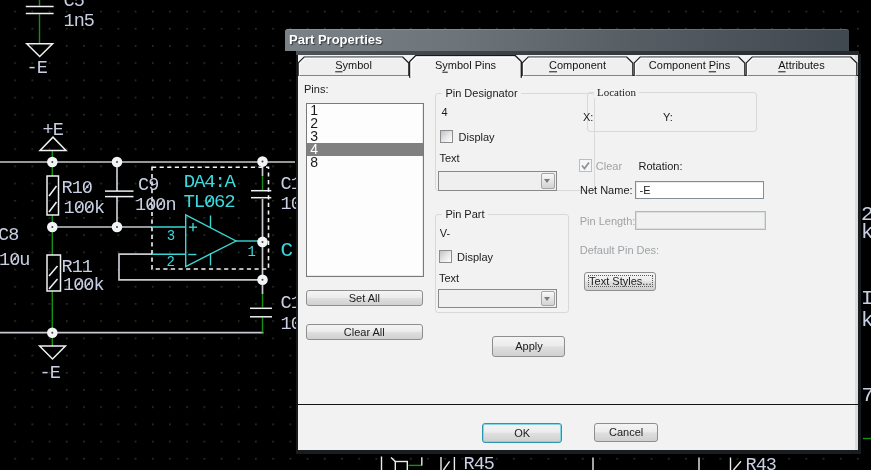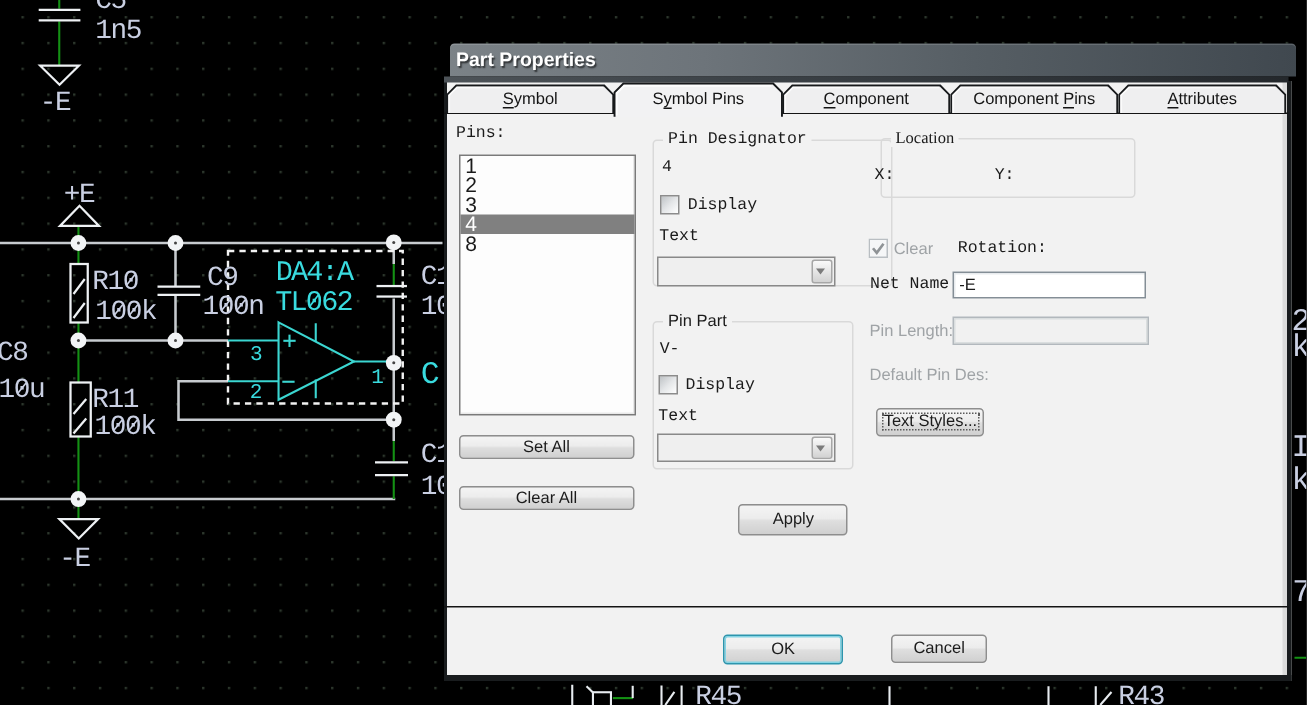--- a/index.html
+++ b/index.html
@@ -1,19 +1,19 @@
 <!DOCTYPE html>
 <html><head>
 <meta charset="utf-8">
 <style>
   html,body{margin:0;padding:0;background:#000;}
   #stage{position:relative;width:871px;height:470px;overflow:hidden;background:#000;
          font-family:"Liberation Sans",sans-serif;}
   .abs{position:absolute;}
-  .lbl{position:absolute;font-size:11px;color:#1b1b1b;white-space:nowrap;font-family:Liberation Mono, monospace;}
+  .lbl{position:absolute;font-size:11px;color:#1b1b1b;white-space:nowrap;}
   .glbl{position:absolute;font-size:11px;color:#9fa3a6;white-space:nowrap;}
   .btn{position:absolute;box-sizing:border-box;border:1px solid #8e8e8e;border-radius:3px;
        background:linear-gradient(#f4f4f4,#ececec 46%,#dfdfdf 52%,#d0d0d0);
        font-size:11px;color:#1b1b1b;text-align:center;}
   .cb{position:absolute;box-sizing:border-box;width:13px;height:13px;border:1px solid #8c8c8c;
       background:linear-gradient(135deg,#bfc3c6 0%,#e4e6e8 50%,#ffffff 100%);}
   .grp{position:absolute;box-sizing:border-box;border:1px solid #d9d9d9;border-radius:3px;}
   .grp>span{position:absolute;top:-7px;left:6px;background:#f2f2f2;padding:0 3px;font-size:11px;color:#1b1b1b;}
   .fld{position:absolute;box-sizing:border-box;}
 </style>
@@ -171,21 +171,21 @@
     <text x="166.5" y="265.5" font-size="14">2</text>
     <text x="247.5" y="255.5" font-size="14">1</text>
     <text x="280.5" y="255.5" font-size="21">C</text>
 
   </g>
 </svg>
 
 <div class="abs" style="left:295.5px;top:53.5px;width:565px;height:400.5px;box-sizing:border-box;
      background:#f2f2f2;border:2px solid #191c1e;border-top:none;border-right-width:3.5px;border-bottom-width:4px;box-shadow:inset -3px 0 0 #dcdcdc;"></div>
 
-<div class="abs" style="left:300px;top:29px;width:563.5px;height:21.5px;border-radius:3px 3px 0 0;
+<div class="abs" style="left:285px;top:29px;width:563.5px;height:21.5px;border-radius:3px 3px 0 0;
      background:linear-gradient(to right,#7b8287,#6d747a 30%,#565e64 62%,#40484f 100%);
      box-shadow:inset 0 1px 0 rgba(255,255,255,0.15);">
   <span style="position:absolute;left:4px;top:3px;font-size:13px;font-weight:bold;color:#ffffff;
         text-shadow:1px 1px 1px rgba(0,0,0,0.6);">Part Properties</span>
 </div>
 
 <div class="abs" style="left:295.5px;top:50.5px;width:563.5px;height:4px;
      background:linear-gradient(to right,#4d5358,#3a4045 40%,#24282c 100%);"></div>
 
 <div class="abs" style="left:295.5px;top:74.6px;width:563.5px;height:1.4px;background:#141414;"></div>
@@ -232,21 +232,21 @@
      background:#fdfdfd;border:1px solid #7a7a7a;box-shadow:inset -1px -1px 0 #e9e9e9;">
   <div style="font-size:14px;color:#1a1a1a;line-height:12.9px;padding:0.4px 0 0 3.5px;">1</div>
   <div style="font-size:14px;color:#1a1a1a;line-height:12.9px;padding-left:3.5px;">2</div>
   <div style="font-size:14px;color:#1a1a1a;line-height:12.9px;padding-left:3.5px;">3</div>
   <div style="font-size:14px;color:#ffffff;line-height:12.9px;padding-left:3.5px;background:#808080;">4</div>
   <div style="font-size:14px;color:#1a1a1a;line-height:12.9px;padding-left:3.5px;">8</div>
 </div>
 <div class="btn" style="left:305.6px;top:289.8px;width:117.4px;height:16.4px;line-height:15px;">Set All</div>
 <div class="btn" style="left:305.6px;top:324px;width:117.4px;height:16.4px;line-height:15px;">Clear All</div>
 
-<div class="grp" style="left:435.4px;top:93px;width:160px;height:98px;font-family:Liberation Mono, monospace;">
+<div class="grp" style="left:435.4px;top:93px;width:160px;height:98px;">
       <span>Pin Designator</span>
     </div>
 <span class="lbl" style="left:441.4px;top:106px;">4</span>
 <div class="cb" style="left:440.3px;top:129.8px;"></div>
 <span class="lbl" style="left:458.5px;top:130.5px;">Display</span>
 <span class="lbl" style="left:439.5px;top:151.5px;">Text</span>
 <div class="fld" style="left:437.5px;top:171px;width:119.5px;height:19.5px;border:1px solid #898989;background:#efefef;">
   <div style="position:absolute;right:1px;top:1px;bottom:1px;width:14.5px;box-sizing:border-box;
        border:1px solid #a6a6a6;border-radius:2px;background:linear-gradient(#f9f9f9,#e2e2e2 60%,#d2d2d2);">
     <div style="position:absolute;left:50%;top:50%;margin:-1.5px 0 0 -3.5px;width:0;height:0;

